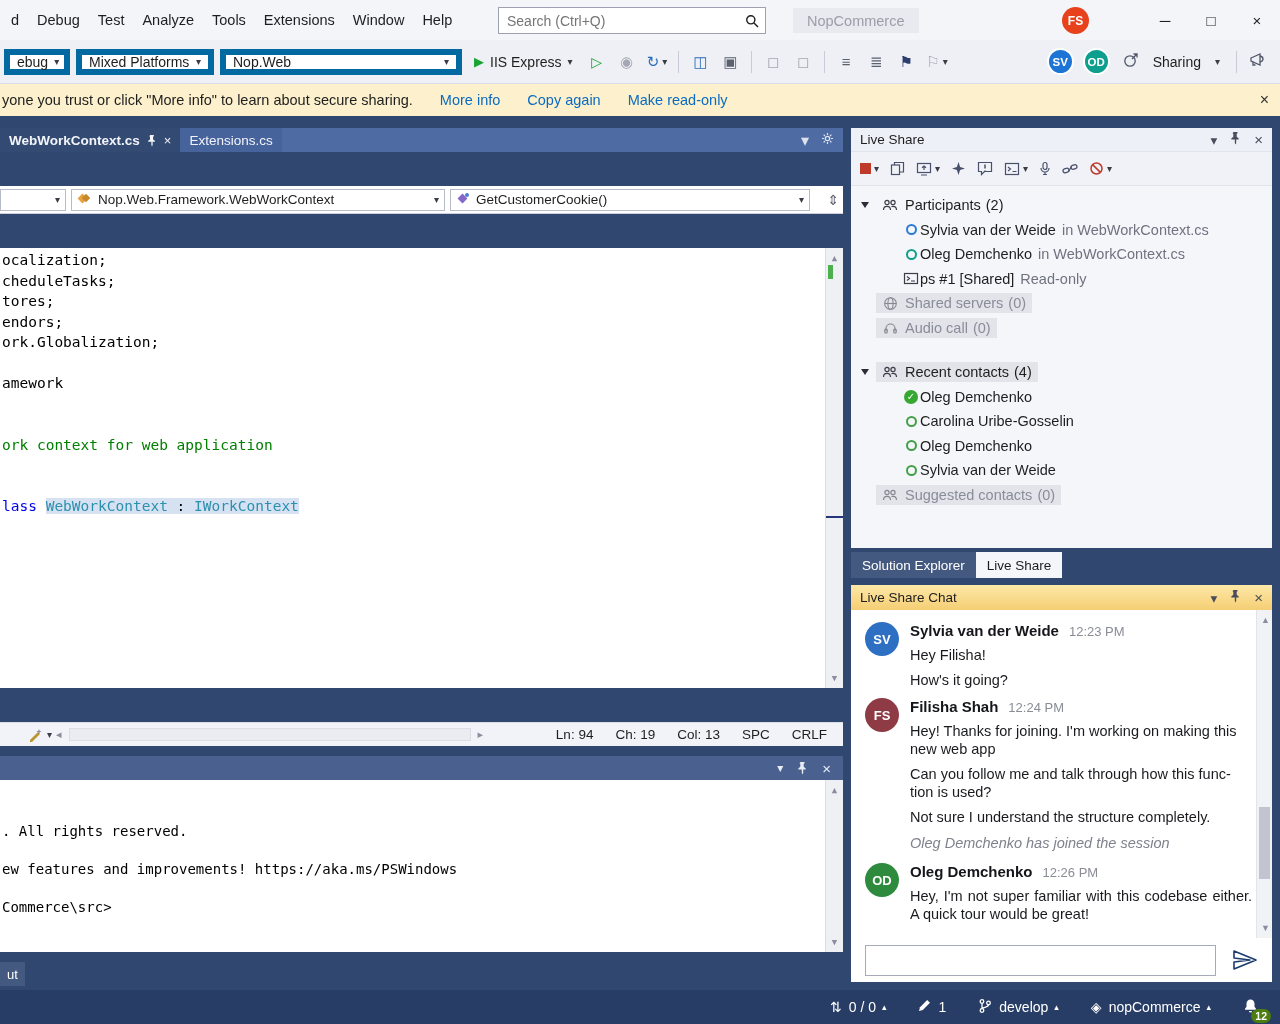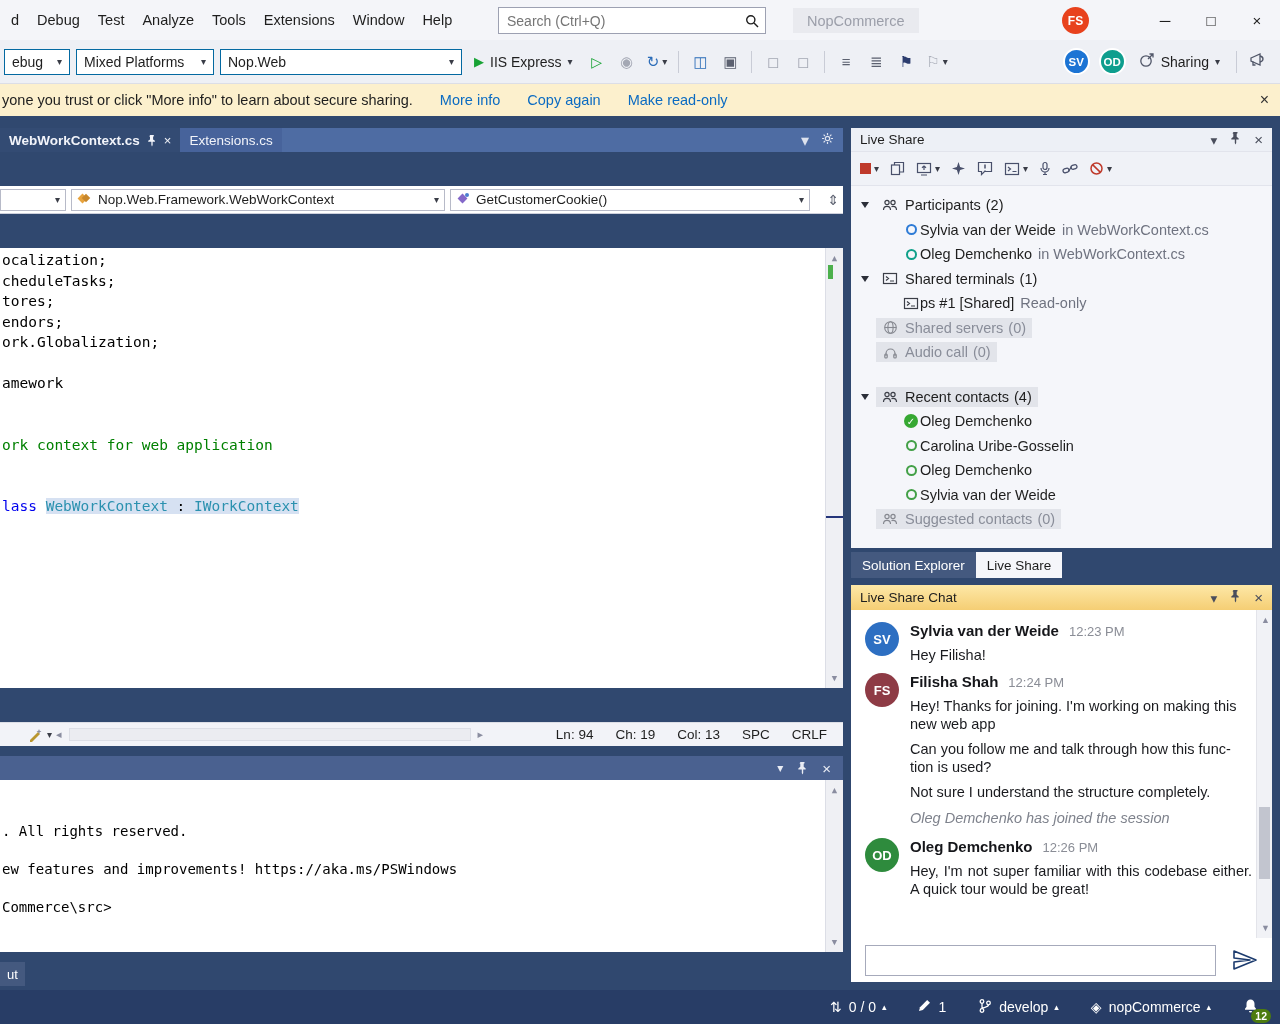--- a/index.html
+++ b/index.html
@@ -21,39 +21,39 @@
   .tb-avatar{position:absolute;left:1062px;top:7px;width:27px;height:27px;border-radius:50%;
              background:#E8421D;color:#fff;font-weight:bold;font-size:12px;display:flex;
              align-items:center;justify-content:center;}
   .win-controls{position:absolute;right:0;top:0;height:40px;display:flex;}
   .win-btn{width:46px;height:40px;display:flex;align-items:center;justify-content:center;
            font-size:15px;color:#1E1E1E;}
 
   
   .toolbar{position:absolute;top:40px;left:0;right:0;height:44px;background:#EEF0F5;
            border-bottom:1px solid #DCDEE6;display:flex;align-items:center;gap:6px;padding:0 4px;}
-  .vs-select{height:26px;background:#fff;border:1px solid #0369a1;display:flex;align-items:center;
+  .vs-select{height:26px;background:#fff;border:6px solid #0369a1;display:flex;align-items:center;
              font-size:14px;color:#1E1E1E;padding:0 7px;justify-content:space-between;gap:6px;}
   .w-config{width:66px;}
   .w-platform{width:138px;}
   .w-project{width:242px;}
   .caret{font-size:10px;color:#3A3D47;line-height:1;}
   .icon-btn{height:26px;min-width:24px;display:flex;align-items:center;justify-content:center;
             gap:3px;font-size:15px;color:#5C6170;padding:0 2px;}
   .run-btn{font-size:14px;color:#1E1E1E;gap:6px;padding:0 6px;}
   .play-glyph{color:#18A335;font-size:13px;}
   .green{color:#18A335;font-size:14px;}
   .blue{color:#2B6CB8;}
   .dim{color:#A4A8B4;}
   .navyish{color:#2B3C6E;}
   .tb-sep{width:1px;height:22px;background:#C9CCD6;margin:0 3px;}
   .tb-right{margin-left:auto;display:flex;align-items:center;gap:9px;padding-right:10px;}
   .collab-avatar{width:27px;height:27px;border-radius:50%;color:#fff;font-size:11.5px;font-weight:bold;
                  display:flex;align-items:center;justify-content:center;border:2px solid #fff;}
-  .sharing-btn{display:flex;align-items:center;gap:6px;font-size:14px;color:#1E1E1E;padding:0 4px;}
+  .sharing-btn{display:flex;align-items:center;gap:14px;font-size:14px;color:#1E1E1E;padding:0 4px;}
 
   
   .notif{position:absolute;top:84px;left:0;right:0;height:32px;background:#FCF0CD;display:flex;
          align-items:center;font-size:14.5px;color:#1E1E1E;padding-left:2px;}
   .notif-links{display:flex;}
   .notif-link{color:#0B6BC2;margin-left:27px;cursor:pointer;}
   .notif-close{position:absolute;right:11px;font-size:16px;color:#333;}
 
   
   .workspace{position:absolute;top:116px;left:0;right:0;bottom:34px;background:#30486F;}
@@ -516,33 +516,20 @@
               <span class="tree-name">Sylvia van der Weide</span>
               <span class="suffix">in WebWorkContext.cs</span>
             </div>
             <div class="tree-row child">
               <span class="titem-icon">
                 <span class="ti-ring ring-teal"></span>
               </span>
               <span class="tree-name">Oleg Demchenko</span>
               <span class="suffix">in WebWorkContext.cs</span>
             </div>
-            <div class="tree-row section">
-              <span class="expander open"></span>
-              <span class="row-pill">
-                <span class="titem-icon">
-                  <svg width="16" height="13" viewBox="0 0 16 13" fill="none" stroke="#3B3E47" stroke-width="1.2">
-                    <rect x="1.5" y="1.5" width="13" height="10"></rect>
-                    <path d="M4 4.5L6.5 6.5 4 8.5M8 9h4"></path>
-                  </svg>
-                </span>
-                <span class="tree-label">Shared terminals</span>
-                <span class="tree-count">(1)</span>
-              </span>
-            </div>
             <div class="tree-row child">
               <span class="titem-icon">
                 <svg width="16" height="13" viewBox="0 0 16 13" fill="none" stroke="#3B3E47" stroke-width="1.2">
                   <rect x="1.5" y="1.5" width="13" height="10"></rect>
                   <path d="M4 4.5L6.5 6.5 4 8.5M8 9h4"></path>
                 </svg>
               </span>
               <span class="tree-name">ps #1 [Shared]</span>
               <span class="suffix">Read-only</span>
             </div>
@@ -651,20 +638,21 @@
         </div>
         <div class="chat-body">
             <div class="msg">
               <div class="msg-avatar" style="background: rgb(45, 111, 194);">SV</div>
               <div class="msg-content">
                 <div class="msg-head">
                   <span class="msg-name">Sylvia van der Weide</span>
                   <span class="msg-time">12:23 PM</span>
                 </div>
                 <div class="msg-para">Hey Filisha!</div>
+                <div class="msg-para">How's it going?</div>
               </div>
             </div>
             <div class="msg">
               <div class="msg-avatar" style="background: rgb(142, 59, 69);">FS</div>
               <div class="msg-content">
                 <div class="msg-head">
                   <span class="msg-name">Filisha Shah</span>
                   <span class="msg-time">12:24 PM</span>
                 </div>
                 <div class="msg-para">Hey! Thanks for joining. I'm working on making this new web app</div>

